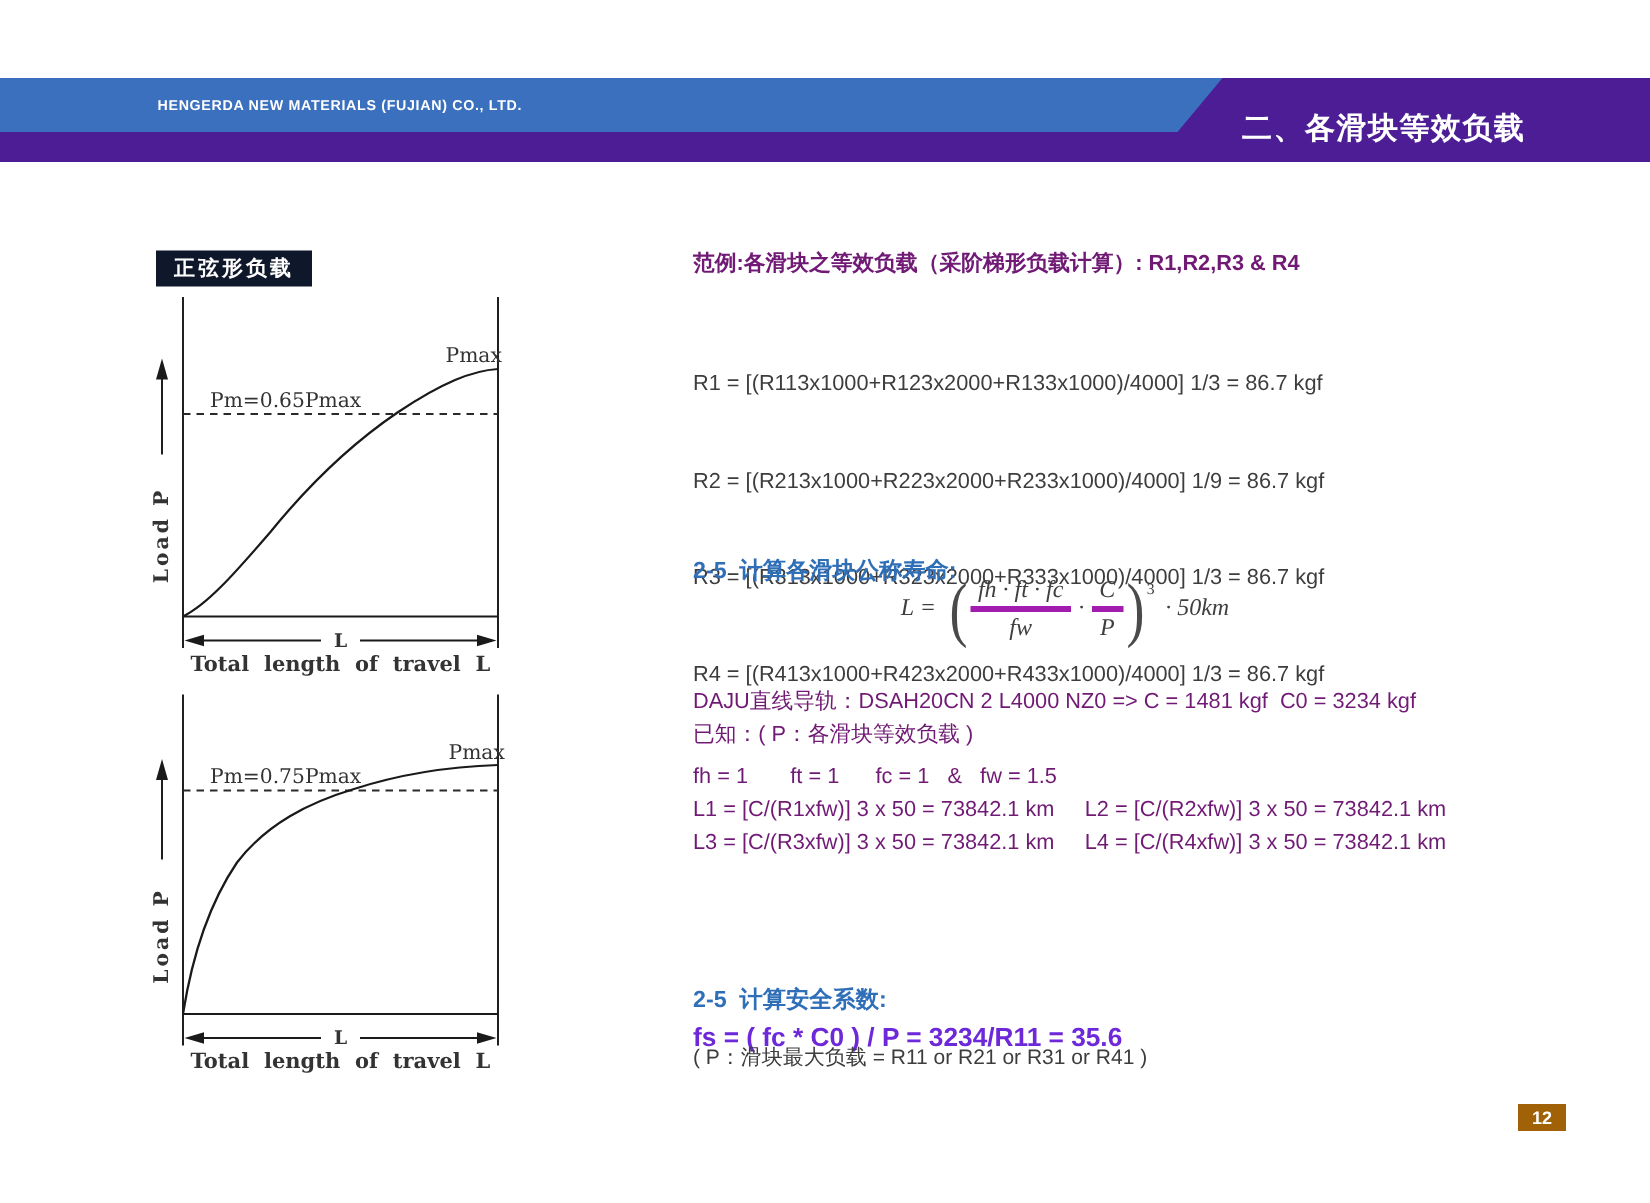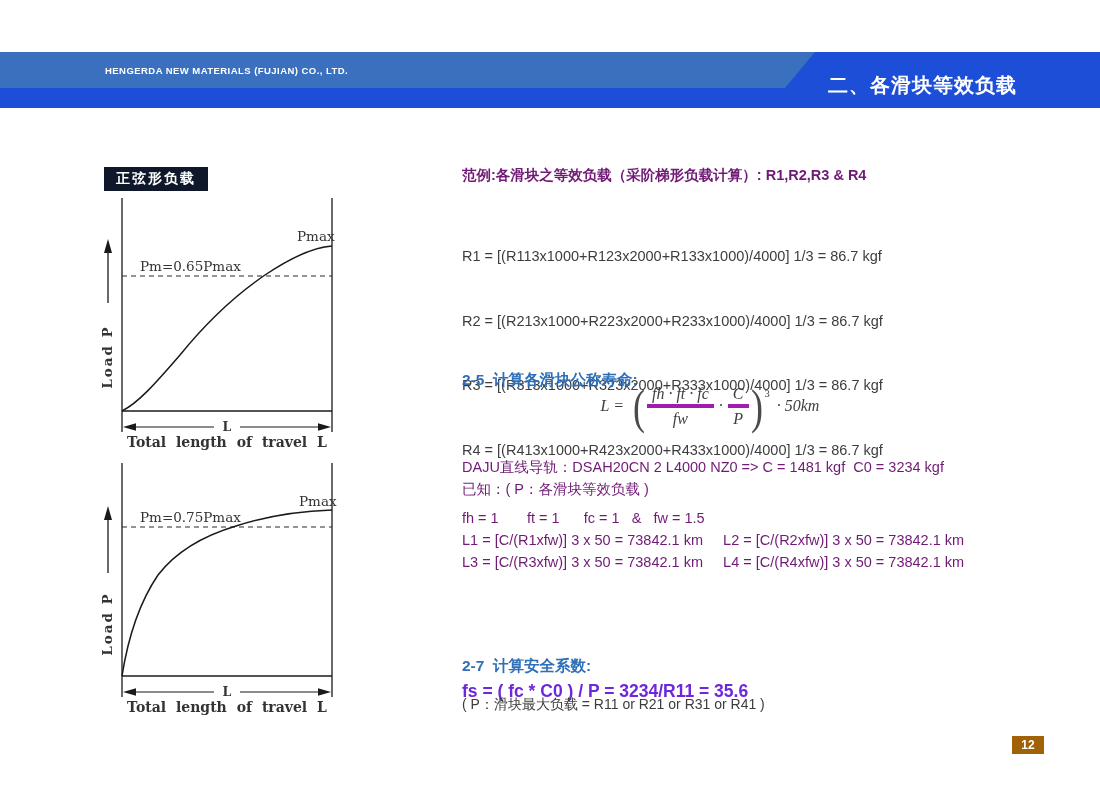--- a/index.html
+++ b/index.html
@@ -1,19 +1,19 @@
 <!DOCTYPE html>
 <html><head>
 <meta charset="utf-8">
 <style>
   html,body{margin:0;padding:0;background:#e8e8e8;}
   .page{position:relative;width:1100px;height:802px;background:#ffffff;overflow:hidden;
         font-family:"Liberation Sans",sans-serif;}
   
-  .header-band{position:absolute;left:0;top:52px;width:1100px;height:56px;background:#1d4ed8;}
+  .header-band{position:absolute;left:0;top:52px;width:1100px;height:56px;background:#4c1d95;}
   .header-blue{position:absolute;left:0;top:0;width:815px;height:36px;background:#3a70bd;
                clip-path:polygon(0 0,100% 0,calc(100% - 30px) 100%,0 100%);}
   .company{position:absolute;left:105px;top:13px;color:#ffffff;font-size:9.5px;font-weight:bold;
            letter-spacing:.45px;white-space:nowrap;}
   .section-title{position:absolute;right:83px;top:20px;color:#ffffff;font-size:20px;
                  font-weight:bold;letter-spacing:1px;white-space:nowrap;}
   
   .sine-label{position:absolute;left:104px;top:167px;min-width:104px;height:24px;background:#0f172a;
               color:#fff;font-size:14px;font-weight:bold;display:flex;align-items:center;
               justify-content:center;letter-spacing:2px;padding:0 6px;box-sizing:border-box;text-align:center;}
@@ -94,21 +94,21 @@
     <polygon points="123,692 136,688.2 136,695.8" fill="#1a1a1a"></polygon>
     <polygon points="331,692 318,688.2 318,695.8" fill="#1a1a1a"></polygon>
     <text class="serif-label" x="227" y="696" text-anchor="middle" font-size="12.5" font-weight="bold">L</text>
     <text class="serif-label" x="227" y="712" text-anchor="middle" font-size="14" font-weight="bold" word-spacing="5">Total length of travel L</text>
   </svg>
 
   <div class="rc bold" style="top:166px;">范例:各滑块之等效负载（采阶梯形负载计算）: R1,R2,R3 &amp; R4</div>
 
   <div class="r-block">
     <div>R1 = [(R113x1000+R123x2000+R133x1000)/4000] 1/3 = 86.7 kgf</div>
-    <div>R2 = [(R213x1000+R223x2000+R233x1000)/4000] 1/3 = 86.7 kgf</div>
+    <div>R2 = [(R213x1000+R223x2000+R233x1000)/4000] 1/9 = 86.7 kgf</div>
     <div>R3 = [(R313x1000+R323x2000+R333x1000)/4000] 1/3 = 86.7 kgf</div>
     <div>R4 = [(R413x1000+R423x2000+R433x1000)/4000] 1/3 = 86.7 kgf</div>
   </div>
 
   <div class="blue-head" style="top:337px;">2-5  计算各滑块公称寿命:</div>
 
   <div class="formula">
     <span class="lhs">L =</span>
     <span class="paren">(</span>
     <span class="frac">
@@ -126,19 +126,19 @@
     </span>
     <span class="tail">· 50km</span>
   </div>
 
   <div class="rc" style="top:458px;">DAJU直线导轨：DSAH20CN 2 L4000 NZ0 =&gt; C = 1481 kgf  C0 = 3234 kgf</div>
   <div class="rc" style="top:480px;">已知：( P：各滑块等效负载 )</div>
   <div class="rc" style="top:510px;">fh = 1       ft = 1      fc = 1   &amp;   fw = 1.5</div>
   <div class="rc" style="top:532px;">L1 = [C/(R1xfw)] 3 x 50 = 73842.1 km     L2 = [C/(R2xfw)] 3 x 50 = 73842.1 km</div>
   <div class="rc" style="top:554px;">L3 = [C/(R3xfw)] 3 x 50 = 73842.1 km     L4 = [C/(R4xfw)] 3 x 50 = 73842.1 km</div>
 
-  <div class="blue-head" style="top:623px;">2-7  计算安全系数:</div>
+  <div class="blue-head" style="top:623px;">2-5  计算安全系数:</div>
   <div class="fs-line">fs = ( fc * C0 ) / P = 3234/R11 = 35.6</div>
   <div class="note-line">( P：滑块最大负载 = R11 or R21 or R31 or R41 )</div>
 
   <div class="page-badge">12</div>
 
 </div>
 
 </body></html>

